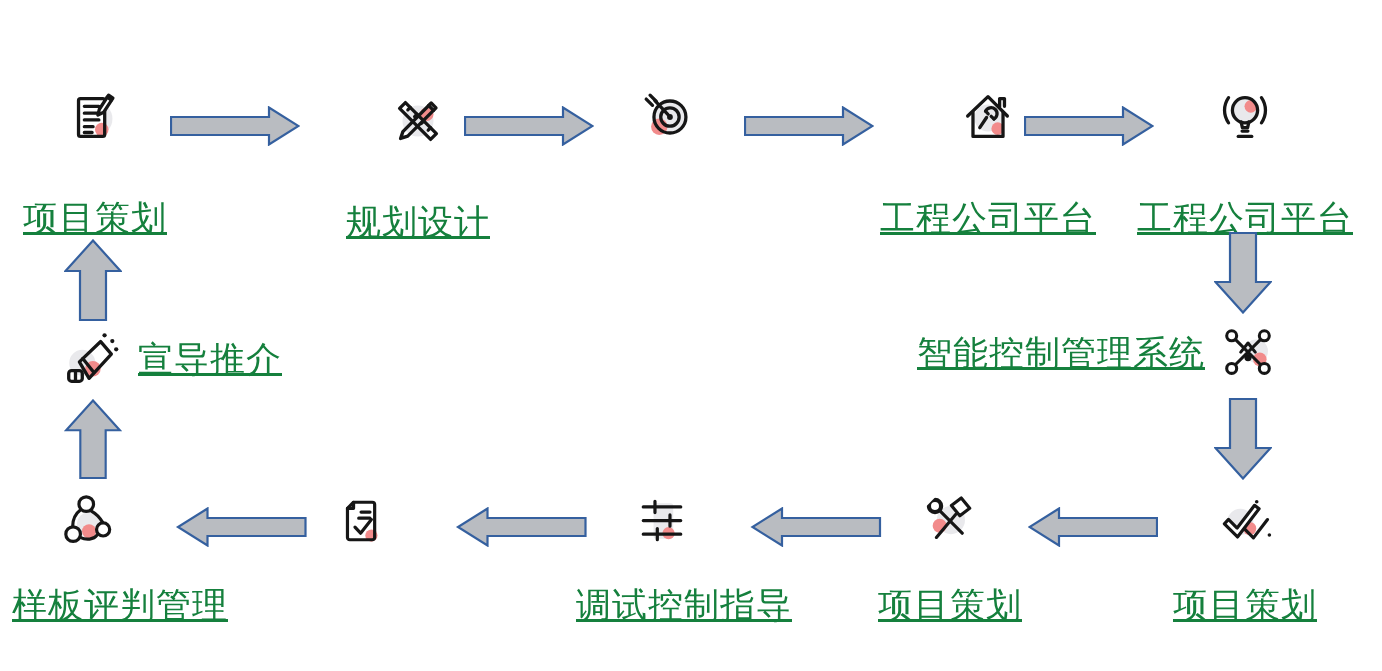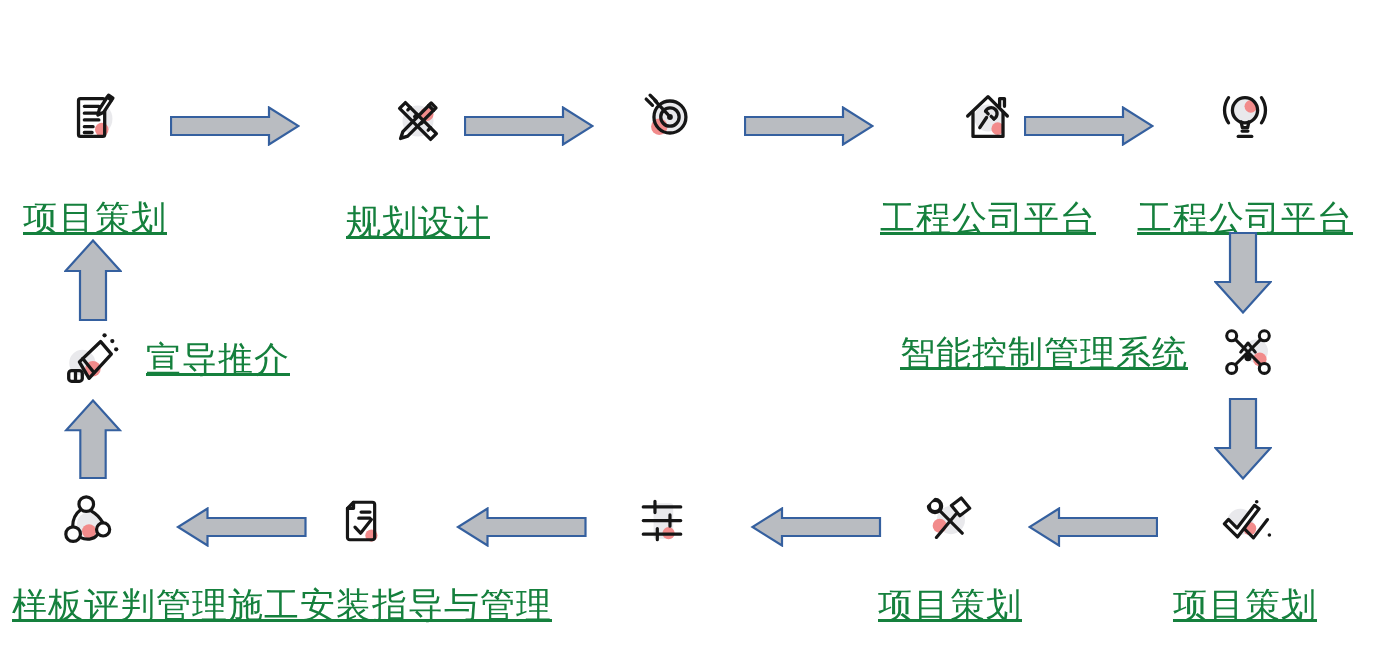--- a/index.html
+++ b/index.html
@@ -3,21 +3,21 @@
 <meta charset="utf-8">
 <style>
   html,body{margin:0;padding:0;background:#fff;}
   .stage{position:relative;width:1382px;height:671px;background:#ffffff;overflow:hidden;
          font-family:"Liberation Sans","DejaVu Sans",sans-serif;}
   .node{position:absolute;display:flex;flex-direction:column;align-items:center;transform:translateX(-50%);}
   .lbl{color:#15803d;font-size:35px;letter-spacing:1px;white-space:nowrap;line-height:1.15;text-decoration:underline;}
   .toprow .lbl{margin-top:50px;}
   .botrow .lbl{margin-top:34px;}
   .hnode{position:absolute;display:flex;align-items:center;}
-  .hnode .lbl{margin:8px;}
+  .hnode .lbl{margin:0;}
   .arrow{position:absolute;}
   .arrow polygon{fill:#b9bcc1;stroke:#35609f;stroke-width:2.2;}
   .ln{fill:none;stroke:#161616;stroke-width:3.4;stroke-linecap:round;stroke-linejoin:round;}
   .lnf{fill:#ffffff;stroke:#161616;stroke-width:3.4;stroke-linecap:round;stroke-linejoin:round;}
   .off-22 svg.nicon{transform:translateX(-22px);}
   .off-28 svg.nicon{transform:translateX(-28px);}
   .off-30 svg.nicon{transform:translateX(-30px);}
 </style>
 </head>
 <body>
@@ -82,21 +82,21 @@
       <circle cx="32" cy="25" r="13" class="ln"></circle>
       <path class="ln" d="M28 37l1.3 6h5.4l1.3-6"></path>
       <path class="ln" d="M29 46.5h6"></path>
       <path class="ln" stroke-width="4" d="M25 52h14"></path>
       <path class="ln" d="M15 12c-5.5 8-5.5 18 0 26"></path>
       <path class="ln" d="M49 12c5.5 8 5.5 18 0 26"></path>
     </svg>
     <div class="lbl">工程公司平台</div>
   </div>
 
-  <div class="hnode" style="right:105px;top:324px;gap:23px;">
+  <div class="hnode" style="right:105px;top:324px;gap:14px;">
     <div class="lbl">智能控制管理系统</div>
     <svg class="nicon" width="58" height="58" viewBox="0 0 64 64">
       <circle cx="41" cy="30" r="13" fill="#e9e9ec"></circle>
       <circle cx="45" cy="39" r="7.5" fill="#f28b8b"></circle>
       <path class="ln" stroke-width="3.6" d="M18 17L46 45M46 17L18 45"></path>
       <path class="ln" stroke-width="3.6" d="M24 31L32 21l8 10"></path>
       <circle cx="32" cy="37" r="4" fill="#161616"></circle>
       <circle cx="14" cy="13" r="5.5" class="lnf"></circle>
       <circle cx="50" cy="13" r="5.5" class="lnf"></circle>
       <circle cx="14" cy="49" r="5.5" class="lnf"></circle>
@@ -129,32 +129,32 @@
     <div class="lbl">项目策划</div>
   </div>
 
   <div class="node botrow off-22" style="left:684px;top:491px;">
     <svg class="nicon" width="60" height="60" viewBox="0 0 64 64">
       <rect x="23" y="13" width="21" height="38" rx="3" fill="#e9e9ec"></rect>
       <circle cx="39" cy="45" r="6.5" fill="#f28b8b"></circle>
       <path class="ln" stroke-width="3.6" d="M12 17h40M12 31.5h40M12 46h40"></path>
       <path class="ln" stroke-width="3.6" d="M24.5 11v12M40.5 25.5v12M27 40v12"></path>
     </svg>
+    <div class="lbl">调试控制指导</div>
   </div>
 
   <div class="node botrow off-28" style="left:390px;top:491px;">
     <svg class="nicon" width="60" height="60" viewBox="0 0 64 64">
       <path fill="#ffffff" d="M23 12h20a2.5 2.5 0 0 1 2.5 2.5v35a2.5 2.5 0 0 1-2.5 2.5H19a2.5 2.5 0 0 1-2.5-2.5V18.5z"></path>
       <circle cx="42" cy="47.5" r="6.5" fill="#f28b8b"></circle>
       <path class="ln" d="M23 12h20a2.5 2.5 0 0 1 2.5 2.5v35a2.5 2.5 0 0 1-2.5 2.5H19a2.5 2.5 0 0 1-2.5-2.5V18.5z"></path>
       <path class="ln" d="M23 12v6.5h-6.5"></path>
       <path class="ln" d="M31 22.5h9.5M28.5 29h12"></path>
       <path class="ln" stroke-width="3.8" d="M24.5 38.5l6 6.5L42 30.5"></path>
     </svg>
-    <div class="lbl">施工安装指导与管理</div>
   </div>
 
   <div class="node botrow off-30" style="left:120px;top:491px;">
     <svg class="nicon" width="60" height="60" viewBox="0 0 64 64">
       <circle cx="32" cy="36" r="14" fill="#e9e9ec"></circle>
       <circle cx="31" cy="43" r="7.5" fill="#f28b8b"></circle>
       <path class="ln" d="M33.5 21.5C40 25 44 31 45.5 33.5"></path>
       <path class="ln" d="M21.5 49.5c6.5 3 14.5 2.5 18-2.5"></path>
       <path class="ln" d="M22 20c-6 4.5-8.5 11-8.5 18"></path>
       <circle cx="28" cy="14" r="7.8" class="lnf"></circle>

